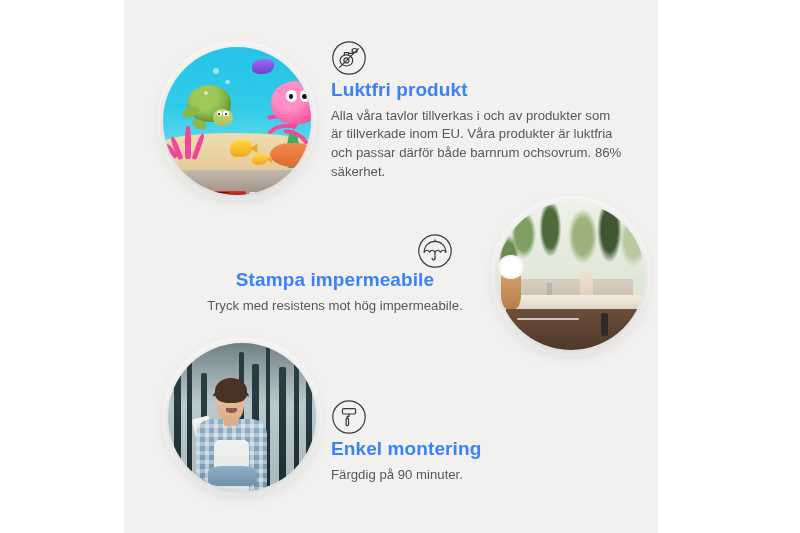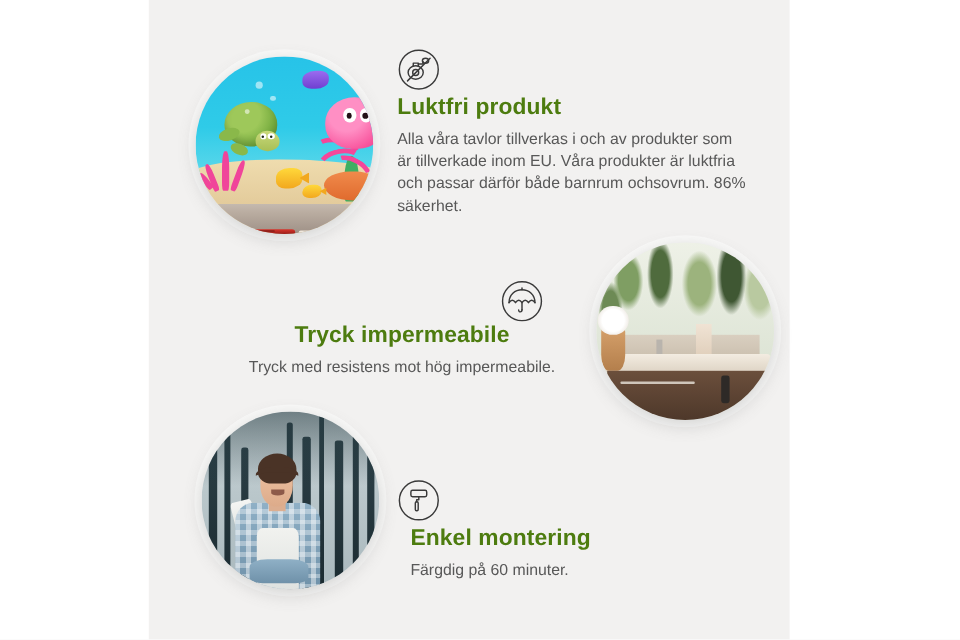--- a/index.html
+++ b/index.html
@@ -30,21 +30,21 @@
     box-shadow:0 4px 14px rgba(120,120,120,.30),
                0 0 0 6px rgba(255,255,255,.55);
   }
   .circle .art{position:absolute;inset:0;}
 
   
   .block{position:absolute;}
   .title{
     font-size:19px;
     font-weight:700;
-    color:#4d7c0f;
+    color:#3b82f6;
     letter-spacing:.1px;
     margin:0 0 5px 0;
     line-height:1.25;
   }
   .body{
     font-size:13.2px;
     color:#585858;
     line-height:1.42;
     margin:0;
   }
@@ -64,21 +64,21 @@
   #block1{left:331px;top:78px;width:292px;}
   #icon1{position:absolute;left:331px;top:40px;width:36px;height:36px;}
 
   
   #img2{left:497px;top:202px;width:148px;height:148px;}
   #block2{left:196px;top:268px;width:278px;text-align:center;}
   #icon2{position:absolute;left:417px;top:233px;width:36px;height:36px;}
 
   
   #img3{left:168px;top:343px;width:148px;height:148px;}
-  #block3{left:342px;top:437px;width:250px;}
+  #block3{left:331px;top:437px;width:250px;}
   #icon3{position:absolute;left:331px;top:399px;width:36px;height:36px;}
 
   
   .sea{
     background:
       radial-gradient(circle at 62% 82%, #f0d9a8 0 14%, transparent 14.5%),
       linear-gradient(#27c3e8 0%, #2fcbe8 40%, #55d6ea 62%, #9fe3e2 72%, #e8d8a6 78%, #e2cfa0 100%);
   }
   .sand{
     position:absolute;left:-4%;bottom:16%;width:108%;height:26%;
@@ -423,21 +423,21 @@
       <path d="M7.2 19.2 C9.0 16.6 10.9 16.6 12.6 19.2 C14.4 16.6 16.2 16.6 18 19.2 C19.8 16.6 21.6 16.6 23.4 19.2 C25.1 16.6 27.0 16.6 28.8 19.2"></path>
 
       <line x1="18" y1="8.4" x2="18" y2="6.9"></line>
       <line x1="18" y1="19.2" x2="18" y2="25.2"></line>
 
       <path d="M18 25.2 C18 27.4 15.2 27.4 15.2 25.4"></path>
     </svg>
   </div>
 
   <div class="block" id="block2">
-    <h2 class="title">Tryck impermeabile</h2>
+    <h2 class="title">Stampa impermeabile</h2>
     <p class="sub">Tryck med resistens mot hög impermeabile.</p>
   </div>
 
   <div class="circle" id="img3">
     <div class="art forest">
       <div class="trees">
         <i></i>
           <i></i>
           <i></i>
           <i></i>
@@ -472,16 +472,16 @@
       <rect x="11.4" y="9.6" width="13.2" height="5.4" rx="1.4"></rect>
 
       <path d="M18 15 L18 17.4 L16.2 17.4 L16.2 19.2"></path>
 
       <rect x="15.1" y="19.2" width="2.4" height="7.4" rx="1"></rect>
     </svg>
   </div>
 
   <div class="block" id="block3">
     <h2 class="title">Enkel montering</h2>
-    <p class="sub">Färgdig på 60 minuter.</p>
+    <p class="sub">Färgdig på 90 minuter.</p>
   </div>
 
 </div>
 
 </body></html>

